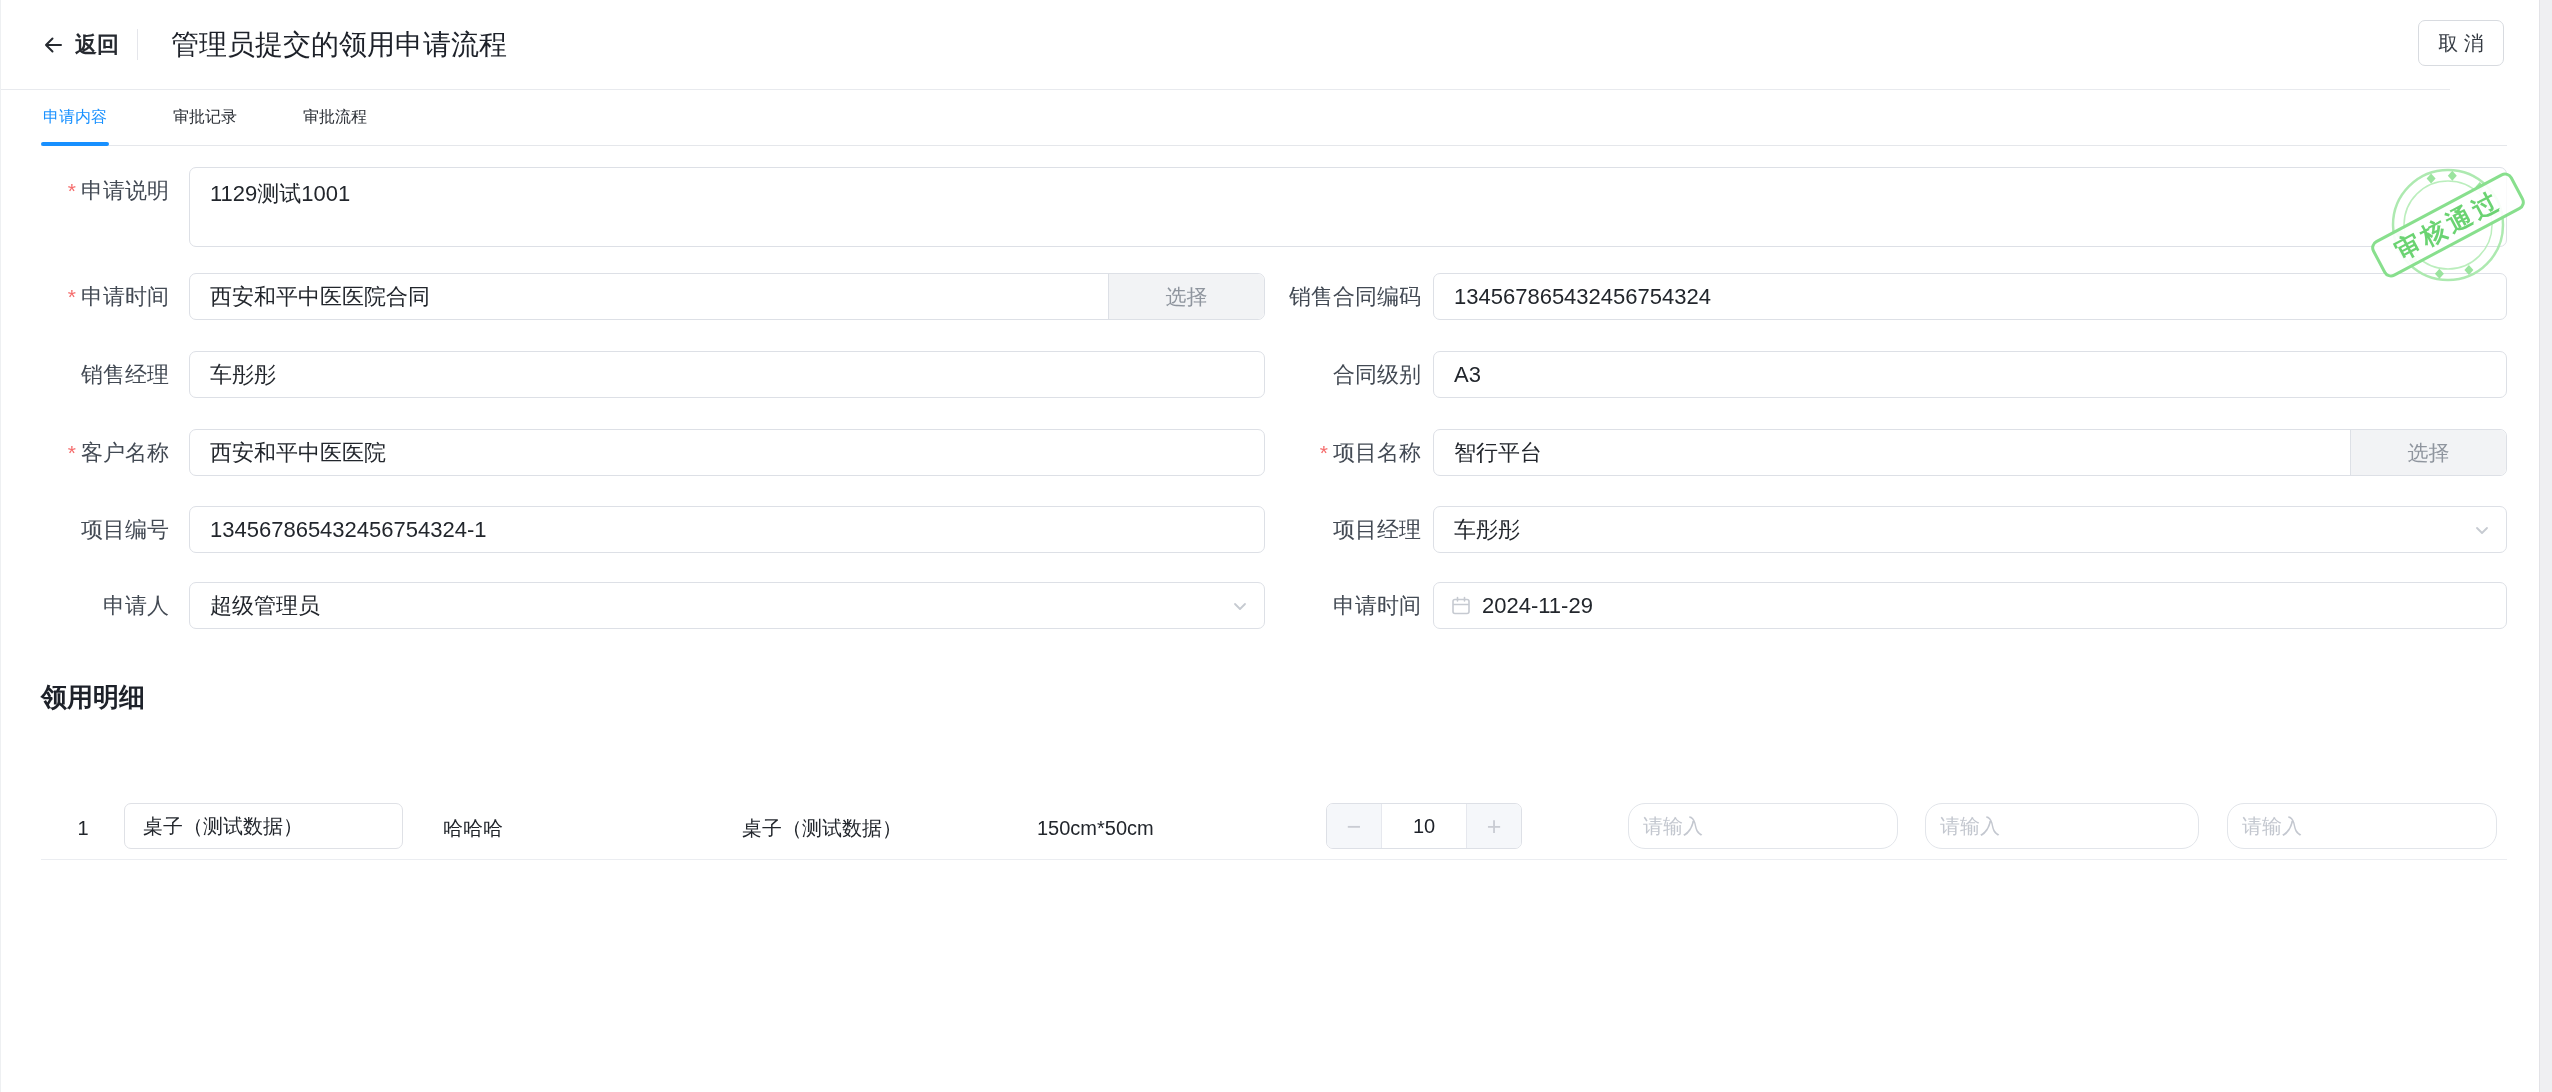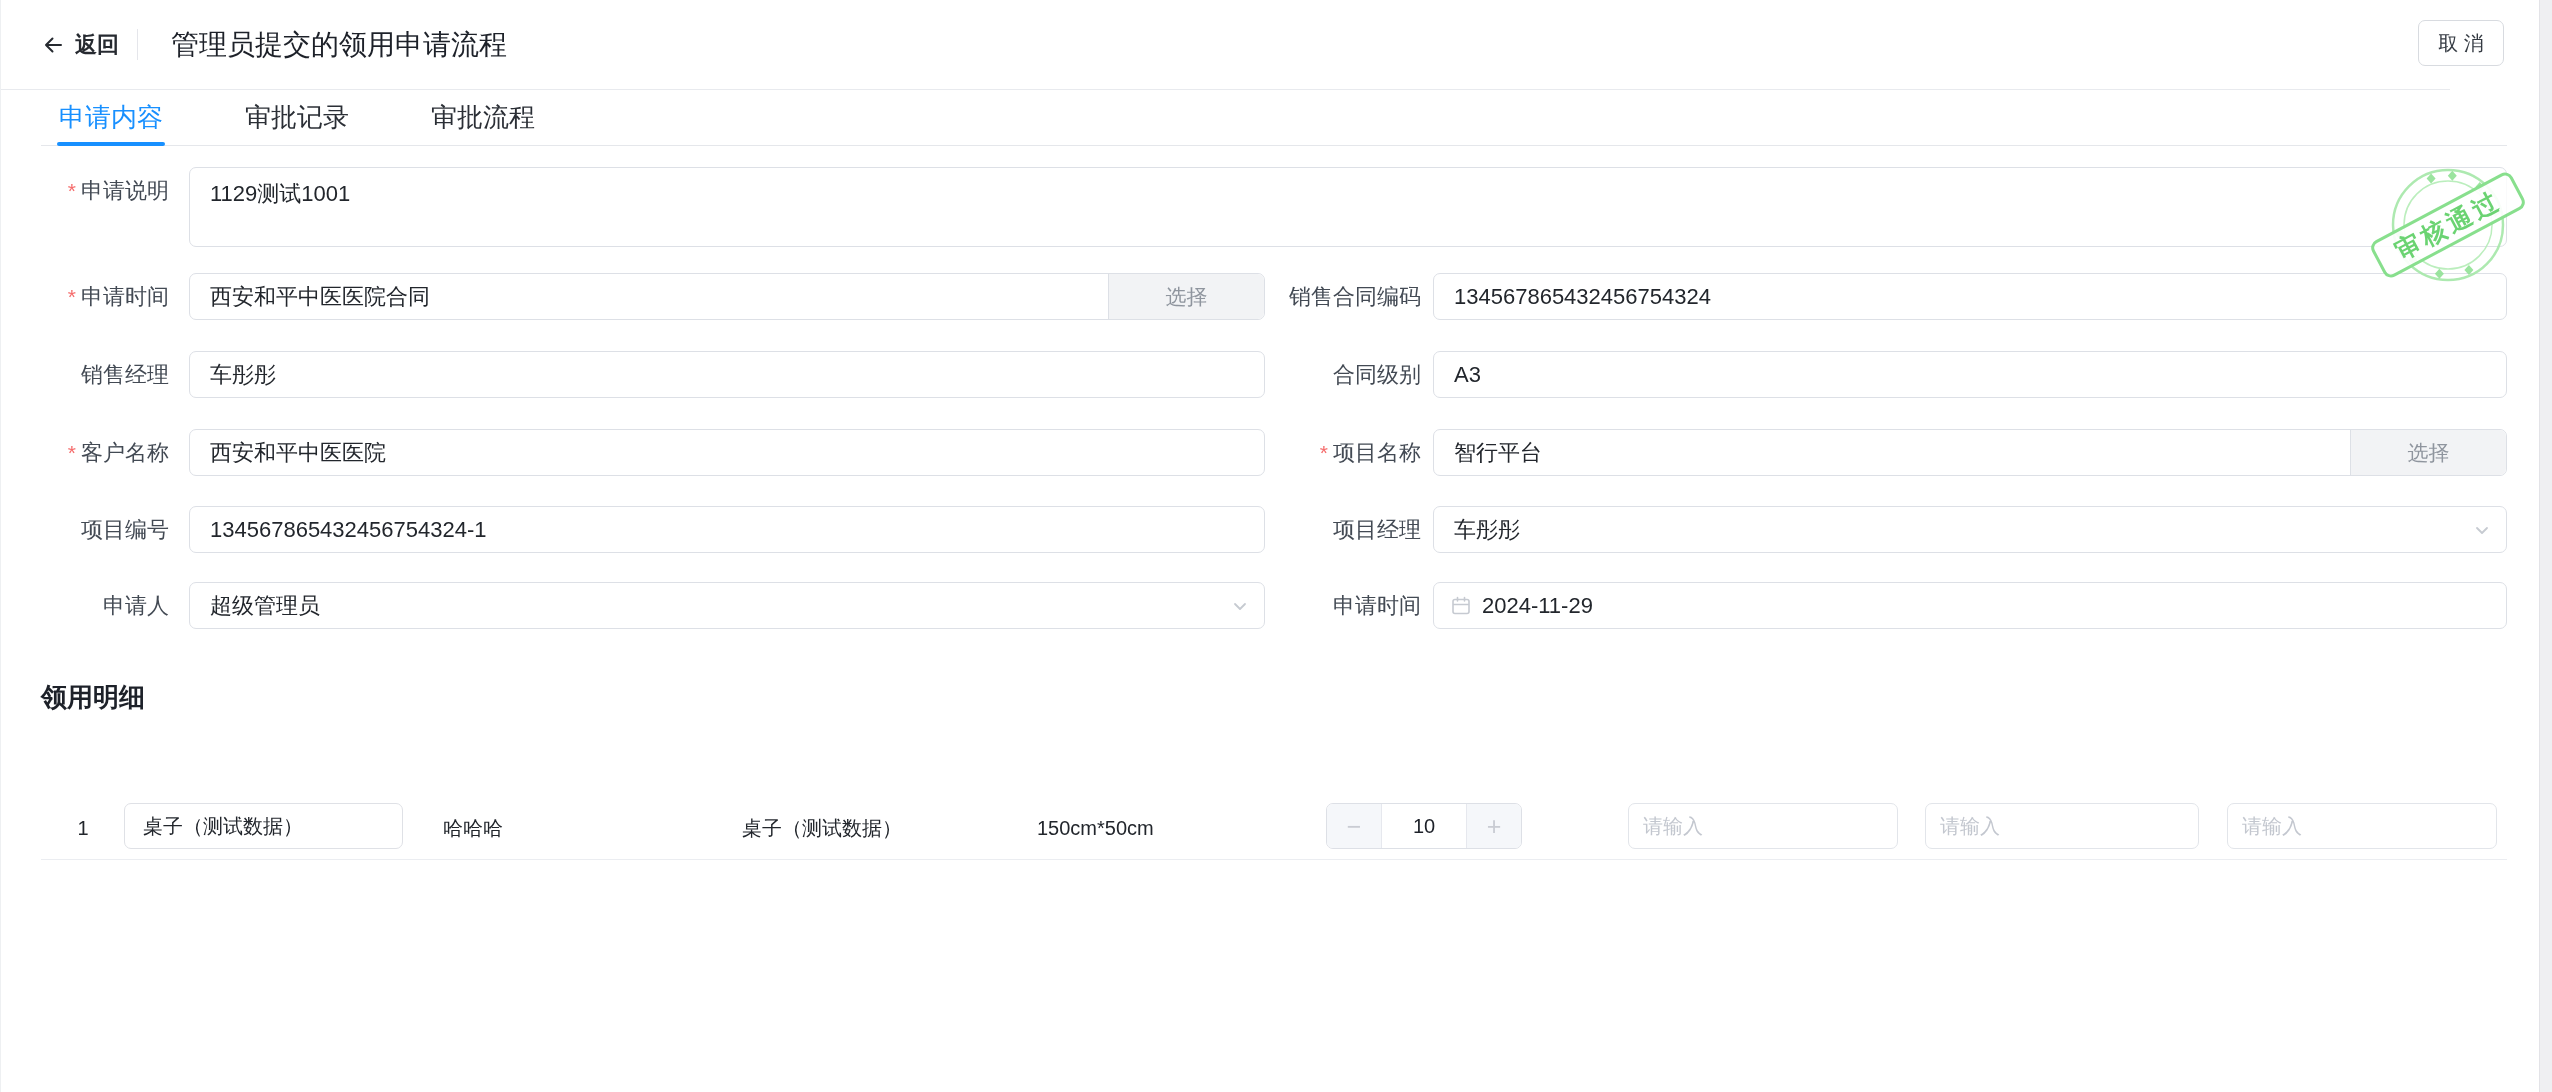--- a/index.html
+++ b/index.html
@@ -9,21 +9,21 @@
   
   .topbar{position:absolute;left:0;top:0;width:2449px;height:89px;border-bottom:1px solid #e8eaee;background:#fff;}
   .back{position:absolute;left:40px;top:0;height:89px;display:flex;align-items:center;gap:10px;cursor:pointer;}
   .back-label{font-size:22px;color:#262a30;font-weight:600;}
   .tdivider{position:absolute;left:136px;top:29px;width:1px;height:31px;background:#e5e6eb;}
   .page-title{position:absolute;left:170px;top:0;height:89px;display:flex;align-items:center;font-size:28px;color:#1d2129;font-weight:500;}
   .cancel-btn{position:absolute;left:2417px;top:20px;width:86px;height:46px;background:#fff;border:1px solid #d8dbe0;border-radius:7px;display:flex;align-items:center;justify-content:center;font-size:20px;color:#343a42;cursor:pointer;}
 
   
   .tabs{position:absolute;left:40px;top:89px;width:2466px;height:57px;border-bottom:1px solid #e5e7eb;display:flex;gap:62px;box-sizing:border-box;}
-  .tab{position:relative;height:100%;display:flex;align-items:center;font-size:26px;color:#2b2f36;cursor:pointer;padding:0 2px;margin-left:16px;}
+  .tab{position:relative;height:100%;display:flex;align-items:center;font-size:16px;color:#2b2f36;cursor:pointer;padding:0 2px;}
   .tab.active{color:#1890ff;font-weight:500;}
   .tab.active::after{content:"";position:absolute;left:0;right:0;bottom:-1px;height:4px;background:#1890ff;border-radius:2px;}
 
   
   .lbl{position:absolute;text-align:right;font-size:22px;color:#434a54;line-height:47px;white-space:nowrap;}
   .lbl.req::before{content:"*";color:#f56c6c;margin-right:5px;font-size:21px;}
   .box{position:absolute;height:47px;background:#fff;border:1px solid #dde0e6;border-radius:7px;box-sizing:border-box;display:flex;align-items:center;padding:10px 20px;font-size:22px;color:#22262c;white-space:nowrap;overflow:hidden;}
   .box.area{height:80px;align-items:flex-start;padding-top:11px;}
   .sel-btn{position:absolute;top:0;right:0;bottom:0;width:155px;background:#f2f3f5;border-left:1px solid #dde0e6;border-radius:0 6px 6px 0;display:flex;align-items:center;justify-content:center;font-size:21px;color:#8f959e;cursor:pointer;}
   .chev{position:absolute;right:14px;top:50%;transform:translateY(-50%);display:flex;}
@@ -41,21 +41,21 @@
   .trow{position:absolute;left:40px;top:796px;width:2466px;height:64px;background:#fff;border-bottom:1px solid #ebedf1;box-sizing:border-box;}
   .hcell{position:absolute;top:0;line-height:64px;font-size:19px;color:#4e5969;white-space:nowrap;}
   .hcell.req::before{content:"*";color:#f56c6c;margin-right:3px;font-size:18px;}
   .cell{position:absolute;top:0;line-height:64px;font-size:20px;color:#22262c;white-space:nowrap;}
   .mat-box{position:absolute;left:83px;top:7px;width:279px;height:46px;border:1px solid #dfe1e6;border-radius:7px;box-sizing:border-box;display:flex;align-items:center;padding:0 18px;font-size:20px;color:#22262c;background:#fff;}
   .stepper{position:absolute;left:1285px;top:7px;width:196px;height:46px;border:1px solid #dde0e6;border-radius:7px;box-sizing:border-box;display:flex;overflow:hidden;background:#fff;}
   .step-btn{width:54px;background:#f5f7fa;color:#c9ccd3;font-size:25px;display:flex;align-items:center;justify-content:center;cursor:pointer;user-select:none;}
   .step-btn.minus{border-right:1px solid #e6e8ee;}
   .step-btn.plus{border-left:1px solid #e6e8ee;}
   .step-num{flex:1;display:flex;align-items:center;justify-content:center;font-size:20px;color:#1d2129;font-weight:500;}
-  .cinput{position:absolute;top:7px;height:46px;border:1px solid #e2e5ea;border-radius:7px;box-sizing:border-box;padding:0 14px;font-size:20px;color:#22262c;background:#fff;outline:none;font-family:inherit;}
+  .cinput{position:absolute;top:7px;height:46px;border:1px solid #e2e5ea;border-radius:17px;box-sizing:border-box;padding:0 14px;font-size:20px;color:#22262c;background:#fff;outline:none;font-family:inherit;}
   .cinput::placeholder{color:#c3c7cf;}
 
   
   .stamp{position:absolute;left:2362px;top:140px;width:170px;height:170px;z-index:6;opacity:0.92;pointer-events:none;}
 
   
   .scroll-strip{position:absolute;left:2538px;top:0;width:14px;height:1092px;background:#efeff2;border-left:1px solid #e3e3e7;}
 </style>
 </head>
 <body>

